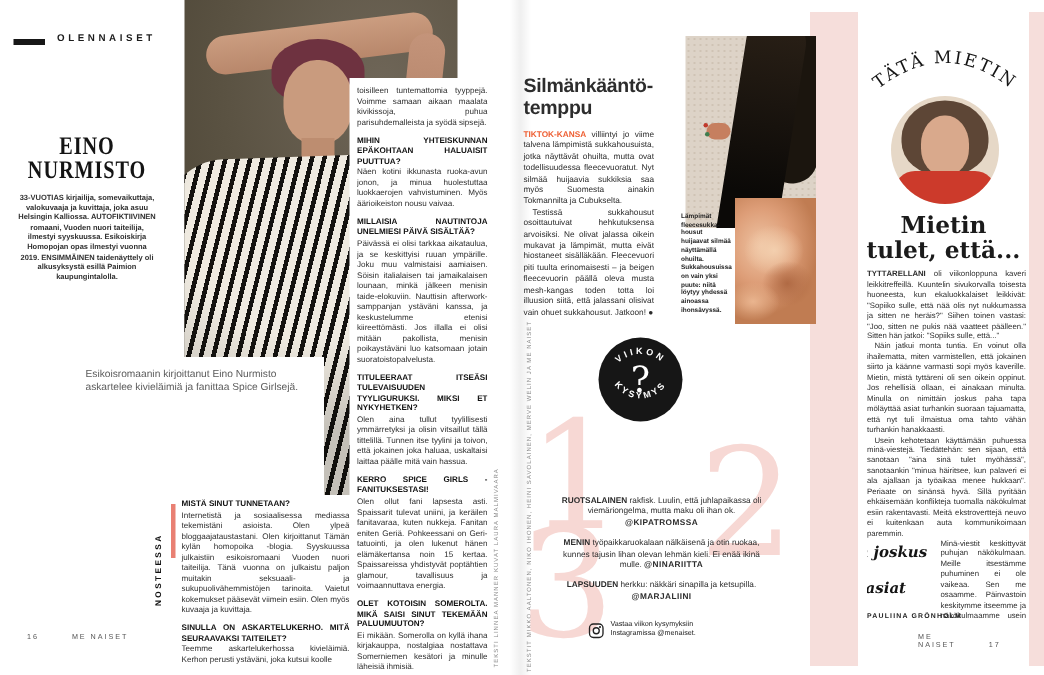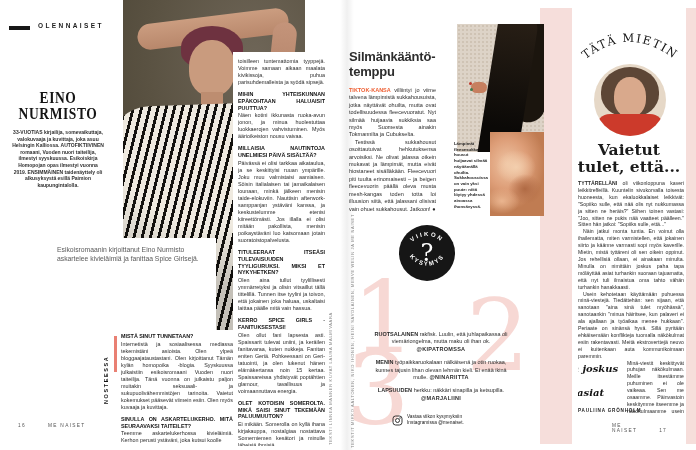--- a/index.html
+++ b/index.html
@@ -280,21 +280,21 @@
       </text>
     </svg>
 
     <figure class="avatar" style="margin:0;">
       <div class="av-hair"></div>
       <div class="av-face"></div>
       <div class="av-body"></div>
     </figure>
 
     <div class="thoughts-head">
-      <span>Vaietut</span>
+      <span>Mietin</span>
       <span>tulet, että...</span>
     </div>
 
     <div class="thoughts-body">
       <p><span class="lead-caps">TYTTÄRELLÄNI</span> <span>oli viikonloppuna kaveri leikkitreffeillä. Kuuntelin sivukorvalla toisesta huoneesta, kun ekaluokkalaiset leikkivät: "Sopiiko sulle, että nää olis nyt nukkumassa ja sitten ne heräis?" Siihen toinen vastasi: "Joo, sitten ne pukis nää vaatteet päälleen." Sitten hän jatkoi: "Sopiiks sulle, että..."</span></p>
       <p>Näin jatkui monta tuntia. En voinut olla ihailematta, miten varmistellen, että jokainen siirto ja käänne varmasti sopi myös kaverille. Mietin, mistä tyttäreni oli sen oikein oppinut. Jos rehellisiä ollaan, ei ainakaan minulta. Minulla on nimittäin joskus paha tapa möläyttää asiat turhankin suoraan tajuamatta, että nyt tuli ilmaistua oma tahto vähän turhankin hanakkaasti.</p>
       <p>Usein kehotetaan käyttämään puhuessa minä-viestejä. Tiedättehän: sen sijaan, että sanotaan "aina sinä tulet myöhässä", sanotaankin "minua häiritsee, kun palaveri ei ala ajallaan ja työaikaa menee hukkaan". Periaate on sinänsä hyvä. Sillä pyritään ehkäisemään konflikteja tuomalla näkökulmat esiin rakentavasti. Meitä ekstroverttejä neuvo ei kuitenkaan auta kommunikoimaan paremmin.</p>
       <div class="pull-quote">Minulla on joskus paha tapa möläyttää asiat turhankin suoraan.</div>
       <p>Minä-viestit keskittyvät puhujan näkökulmaan. Meille itsestämme puhuminen ei ole vaikeaa. Sen me osaamme. Päinvastoin keskitymme itseemme ja näkökulmaamme usein liikaakin. Sen sijaan voisimme oppia enemmän kuuntelemaan muita.</p>
 

